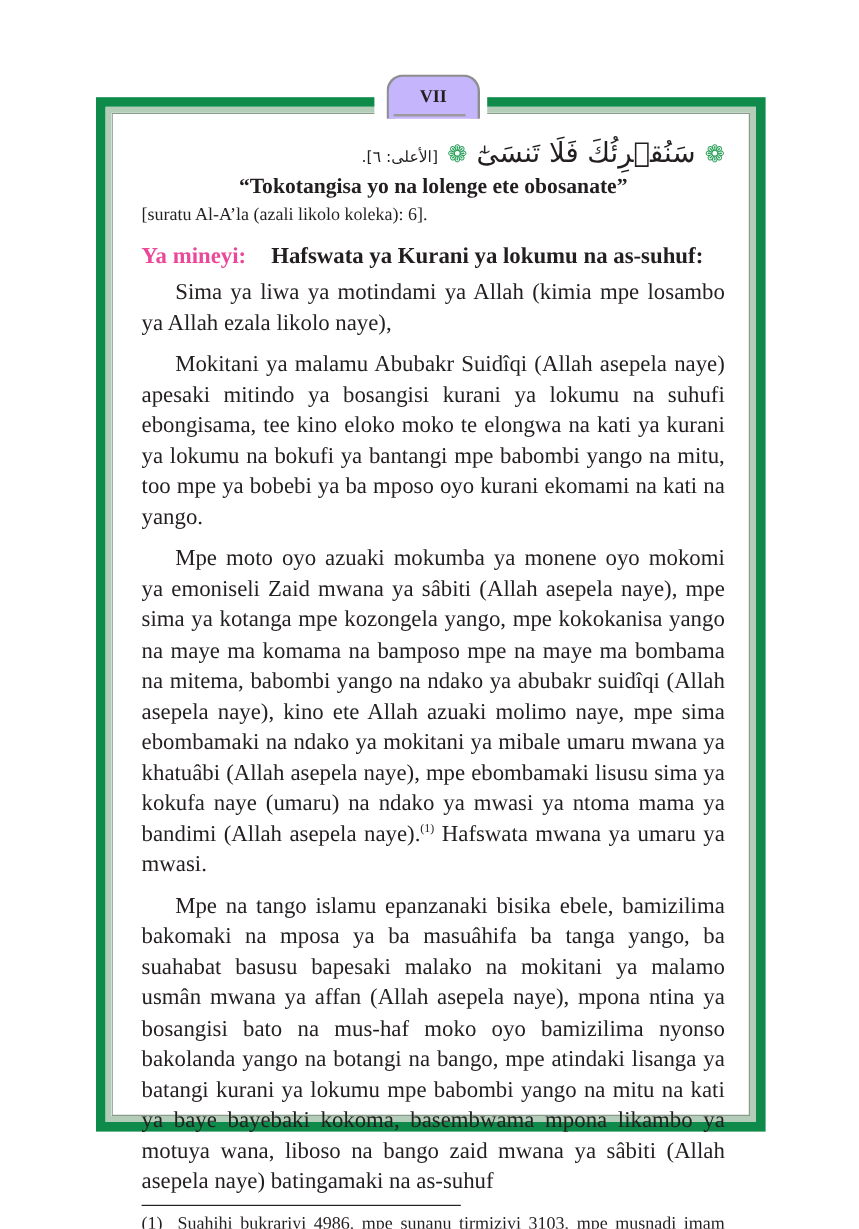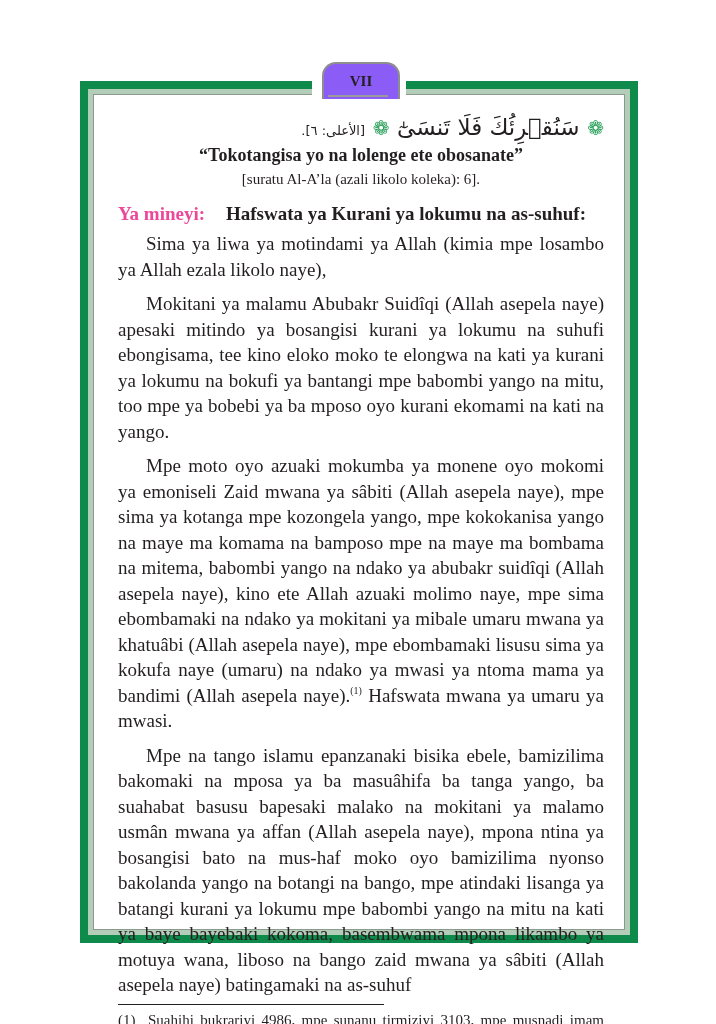--- a/index.html
+++ b/index.html
@@ -33,21 +33,21 @@
       bottom: 0;
       border: 5px solid #b4cdb8;
       box-shadow: inset 0 0 0 1px #8a9a8c;
     }
     .page-tab {
       position: absolute;
       left: 322px;
       top: 62px;
       width: 74px;
       height: 35px;
-      background: #8b5cf6;
+      background: #c4b5fd;
       border: 2px solid #8e8e8e;
       border-bottom: none;
       border-radius: 14px 14px 0 0;
       z-index: 3;
       text-align: center;
     }
     .page-tab-cover {
       position: absolute;
       left: 312px;
       top: 80px;
@@ -99,21 +99,21 @@
       font-size: 13px;
     }
     .translation {
       text-align: center;
       font-weight: bold;
       font-size: 18px;
       line-height: 22px;
       margin-top: 2px;
     }
     .citation {
-      text-align: center;
+      text-align: left;
       font-size: 15px;
       line-height: 20px;
       margin-top: 3px;
     }
     .heading {
       margin-top: 12px;
       font-weight: bold;
       font-size: 19px;
       line-height: 26px;
       display: flex;

